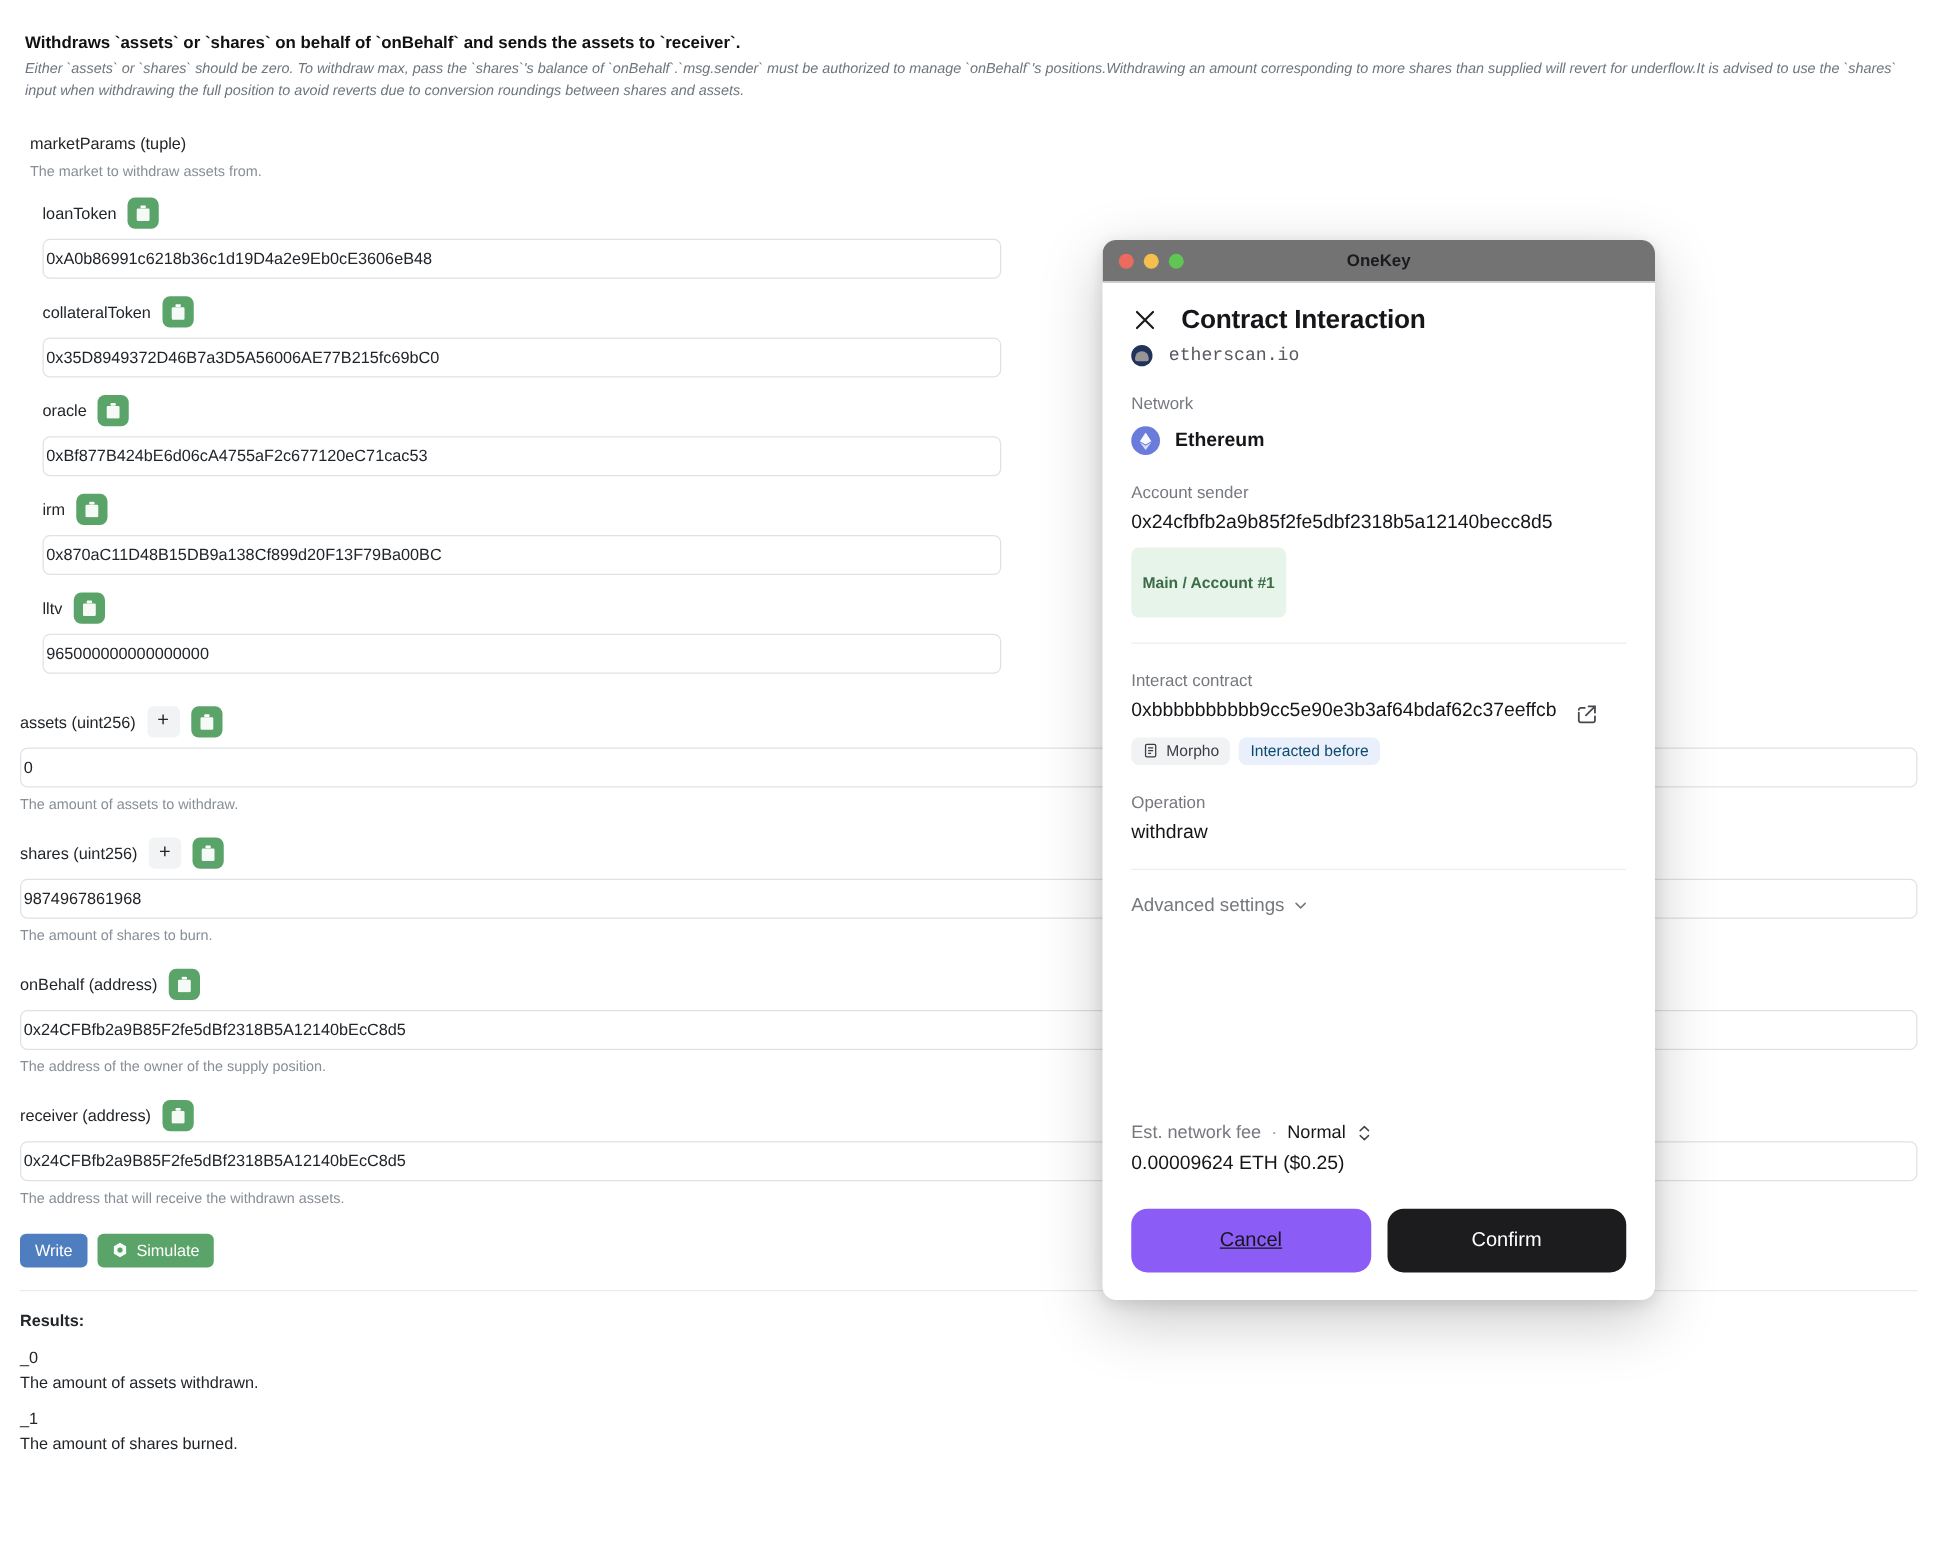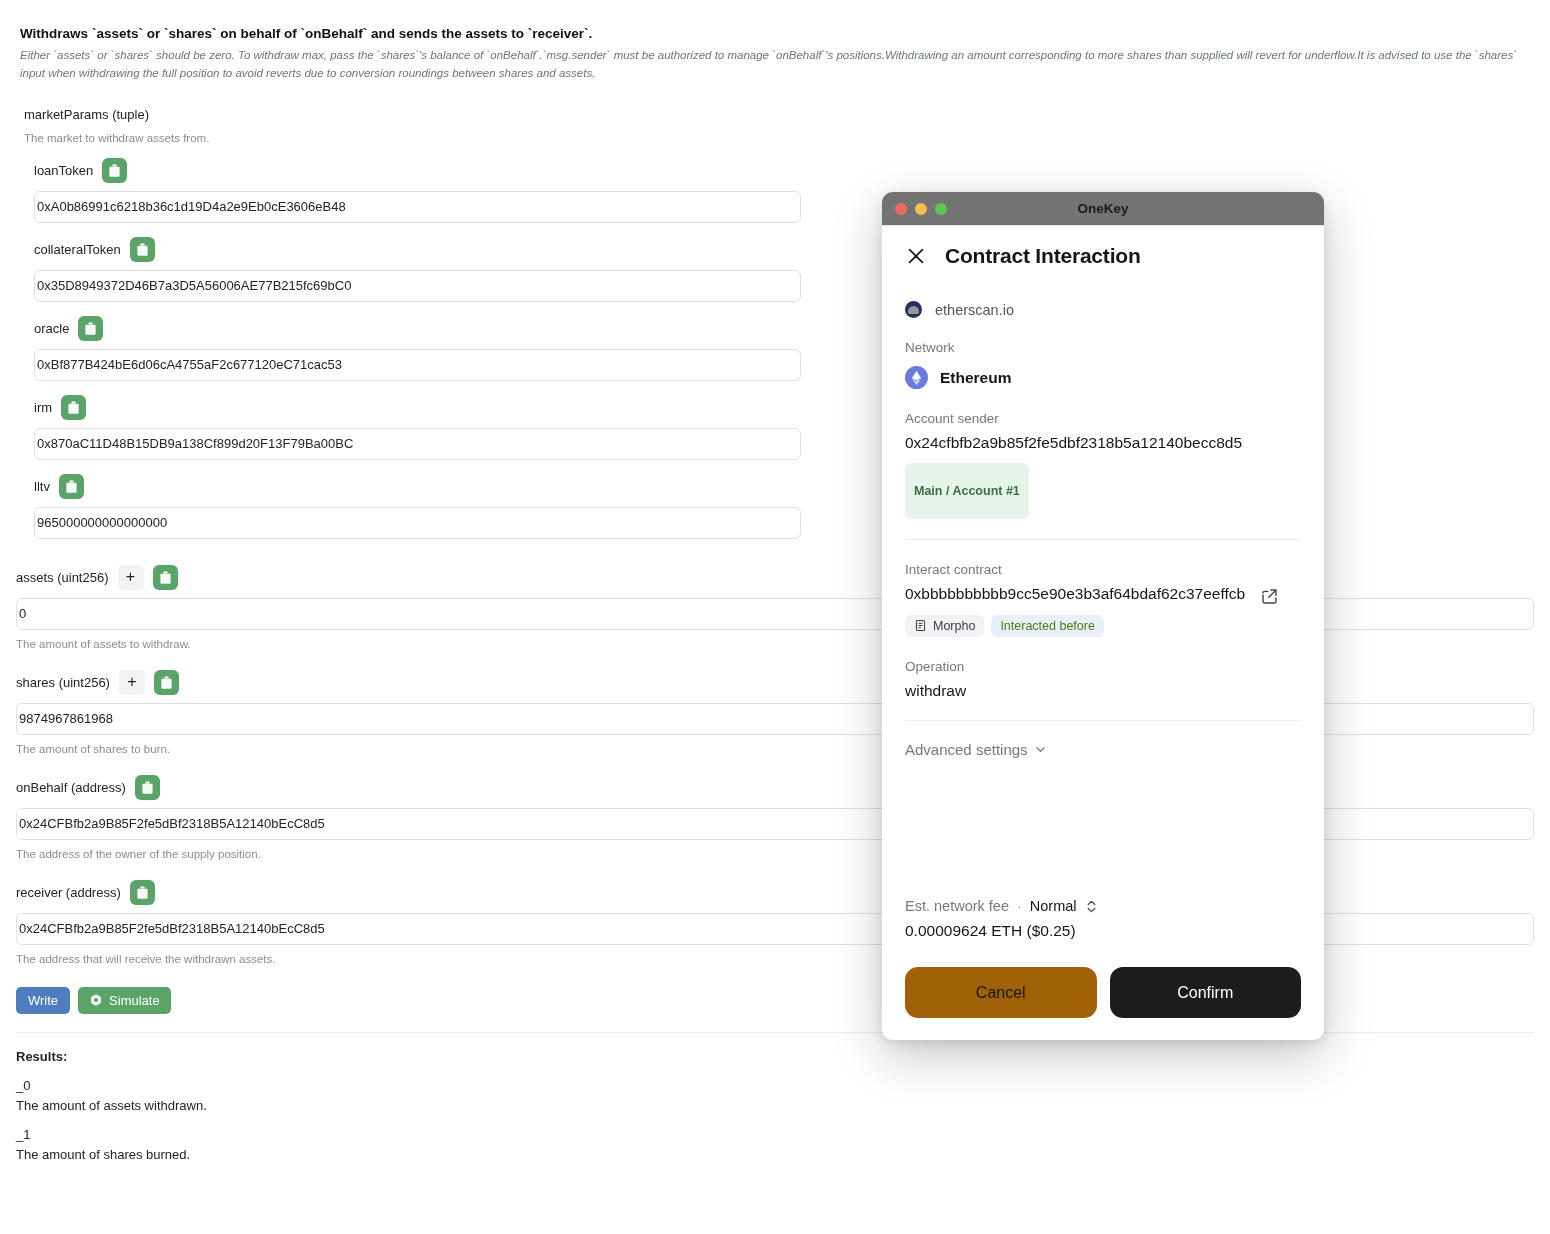--- a/index.html
+++ b/index.html
@@ -168,21 +168,21 @@
     font-size: 13.5px; font-weight: bold; color: #1b1b1f;
     pointer-events: none;
   }
 
   .ok-content { padding: 18px 23px 0 23px; flex: 1; display: flex; flex-direction: column; }
 
   .ok-head { display: flex; align-items: center; gap: 18px; }
   .x-btn { width: 22px; height: 22px; cursor: pointer; color: #1b1b1f; display:block; }
   .ok-heading { font-size: 21px; font-weight: bold; color: #16161a; letter-spacing: -0.2px; }
 
-  .ok-origin { display: flex; align-items: center; gap: 13px; margin-top: 33px; }
+  .ok-origin { display: flex; align-items: center; gap: 13px; margin-top: 8px; font-family: Liberation Mono, monospace; }
   .favicon {
     width: 17px; height: 17px; border-radius: 50%;
     background: #21325b;
     position: relative; flex: none;
   }
   .favicon::after {
     content: "";
     position: absolute; left: 3px; top: 4.5px;
     width: 11px; height: 8px;
     border-radius: 5.5px 5.5px 2px 2px;
@@ -219,21 +219,21 @@
   .contract-row { display: flex; align-items: flex-start; gap: 10px; }
   .contract-addr { font-size: 15.5px; color: #16161a; margin-top: 7px; line-height: 1.35; width: 345px; word-break: break-all; }
   .ext-link { width: 19px; height: 19px; margin-top: 10px; color: #44474e; cursor: pointer; flex: none; }
 
   .badge-row { display: flex; align-items: center; gap: 7px; margin-top: 9px; }
   .badge {
     display: inline-flex; align-items: center; gap: 6px;
     padding: 4px 9px; border-radius: 6px; font-size: 12.5px;
   }
   .badge.morpho { background: #f1f2f4; color: #3a3d44; }
-  .badge.interacted { background: #e9effb; color: #4d7c0f; }
+  .badge.interacted { background: #e9effb; color: #0c4a6e; }
   .doc-ico { width: 13px; height: 13px; display: block; }
 
   .ok-op-value { font-size: 15.5px; color: #16161a; margin-top: 8px; }
 
   .adv {
     display: inline-flex; align-items: center; gap: 6px;
     font-size: 15px; color: #75787f; margin-top: 20px; cursor: pointer;
   }
   .chev { width: 13px; height: 13px; display: block; }
 
@@ -244,21 +244,21 @@
   .fee-mode { font-size: 14.5px; color: #16161a; }
   .sel-ico { width: 13px; height: 15px; color: #44474e; display: block; cursor: pointer; }
   .fee-amount { font-size: 15.5px; color: #16161a; margin-top: 8px; }
 
   .btn-row { display: flex; gap: 13px; margin-top: 27px; }
   .btn-cancel, .btn-confirm {
     flex: 1; height: 51px; border-radius: 13px;
     font-size: 16px; font-family: "Liberation Sans", sans-serif;
     border: none; cursor: pointer;
   }
-  .btn-cancel { background: #a16207; color: #16161a; }
+  .btn-cancel { background: #8b5cf6; color: #16161a; text-decoration: underline; }
   .btn-confirm { background: #1c1c1e; color: #ffffff; }
 </style>
 </head>
 <body>
 
 <div class="page">
 
 
   <div class="fn-body">
 

